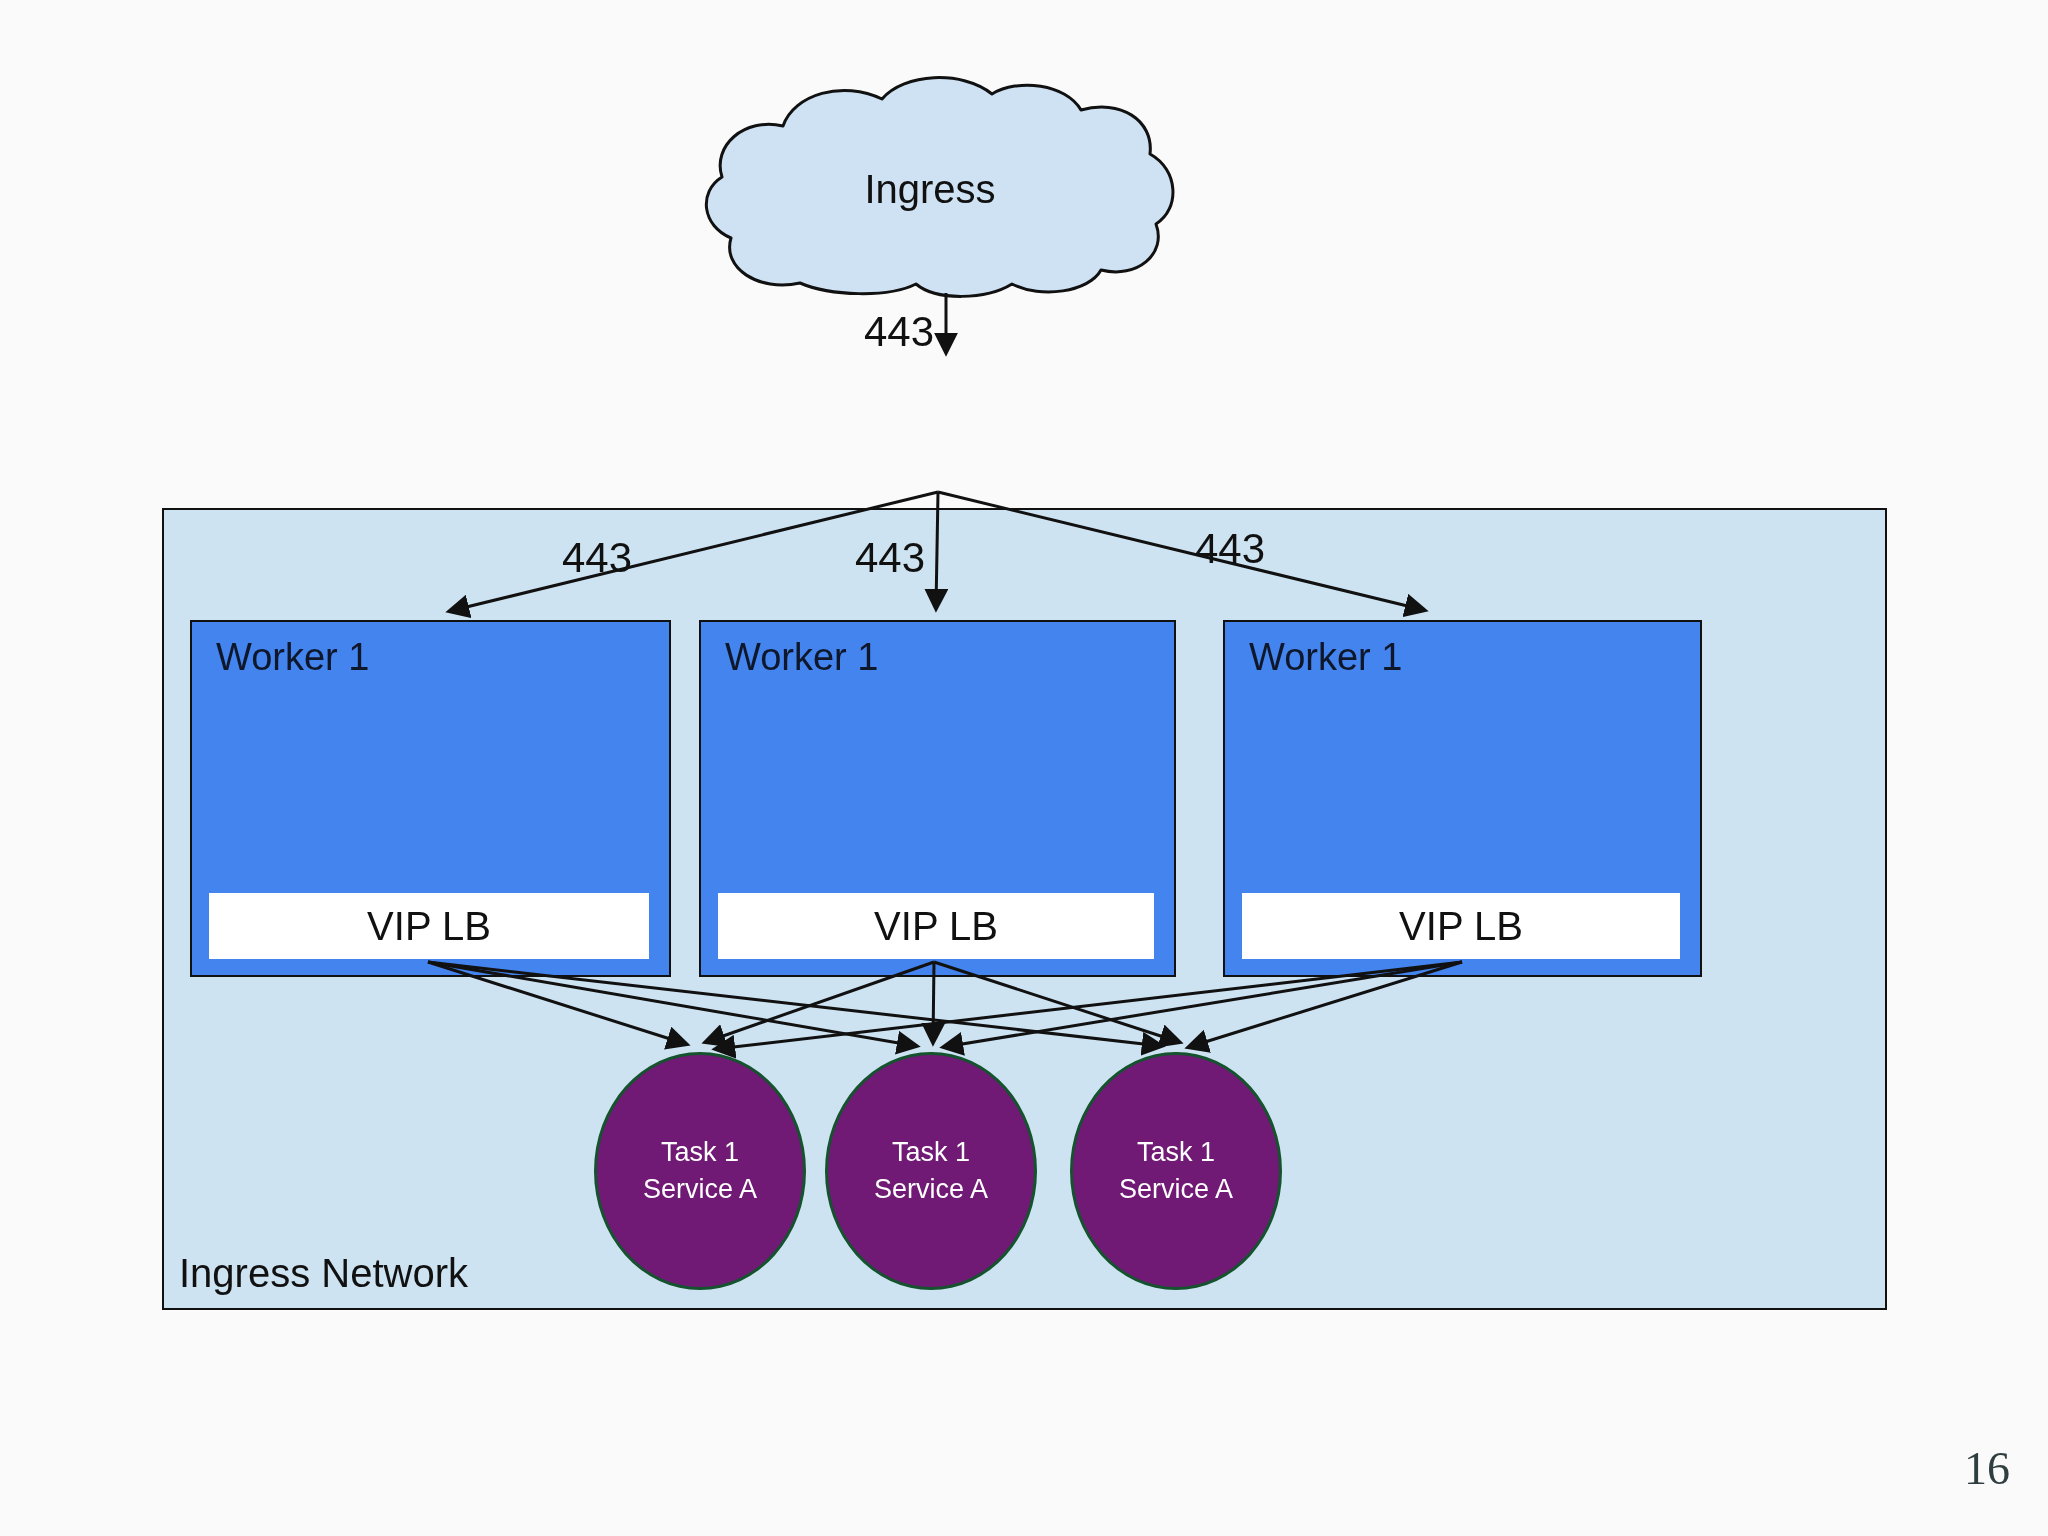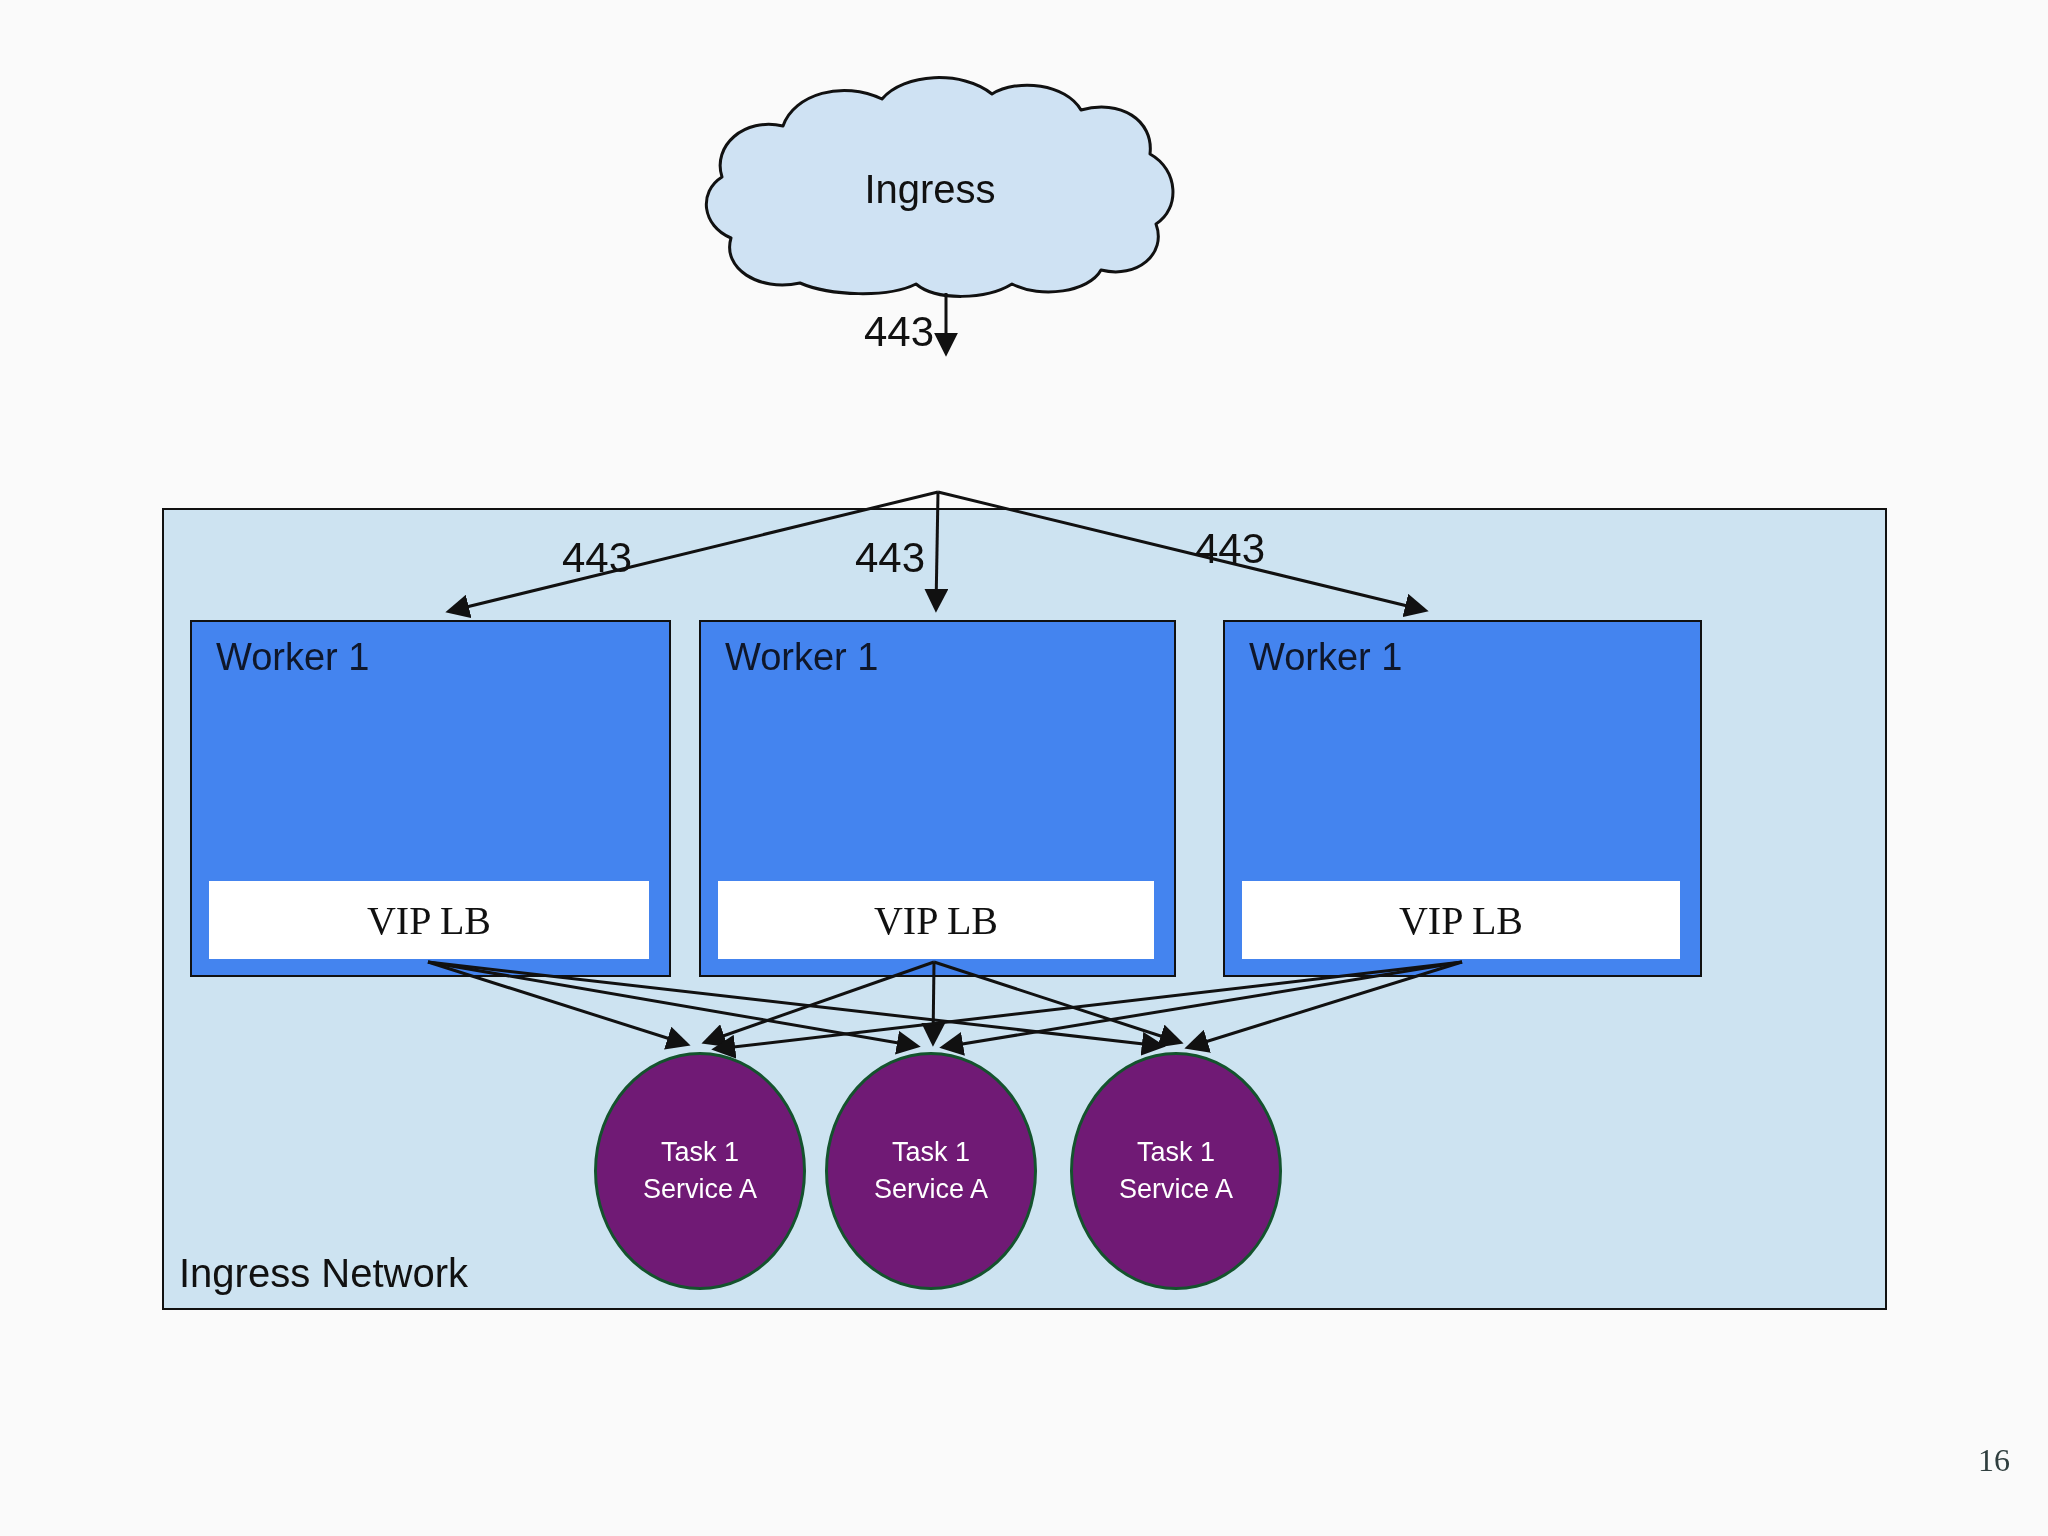--- a/index.html
+++ b/index.html
@@ -45,44 +45,44 @@
     border: 2px solid #111;
   }
   .worker-1 { left: 190px; width: 481px; }
   .worker-2 { left: 699px; width: 477px; }
   .worker-3 { left: 1223px; width: 479px; }
   .worker-label {
     position: absolute; left: 24px; top: 14px;
     color: #0f172a; font-size: 38px;
   }
   .vip {
-    position: absolute; left: 17px; right: 20px; bottom: 16px; height: 78px;
+    position: absolute; left: 17px; right: 20px; bottom: 16px; height: 66px;
     background: #fff;
     display: flex; align-items: center; justify-content: center;
-    color: #111; font-size: 40px; font-family: Liberation Serif, serif;
+    color: #111; font-size: 40px;
   }
   .task-circle {
     top: 1052px; width: 212px; height: 238px;
     background: #701a75;
     border: 3px solid #14532d;
     border-radius: 50%;
     display: flex; flex-direction: column; align-items: center; justify-content: center;
     color: #fff; font-size: 27px; line-height: 37px; text-align: center;
     z-index: 1; position: absolute;
   }
   .task-1 { left: 594px; }
   .task-2 { left: 825px; }
   .task-3 { left: 1070px; }
 
   .internet-label { font-size: 40px; }
   .port-label { font-size: 42px; }
   .page-number {
     position: absolute; right: 38px; top: 1442px;
     font-family: "Liberation Serif", serif;
-    font-size: 32px; color: #2f3e3e; z-index: 3;
+    font-size: 46px; color: #2f3e3e; z-index: 3;
   }
 </style>
 </head>
 <body>
 
 <div class="canvas">
 
   <div class="box ingress">
     <div class="ingress-label">Ingress Network</div>
   </div>

